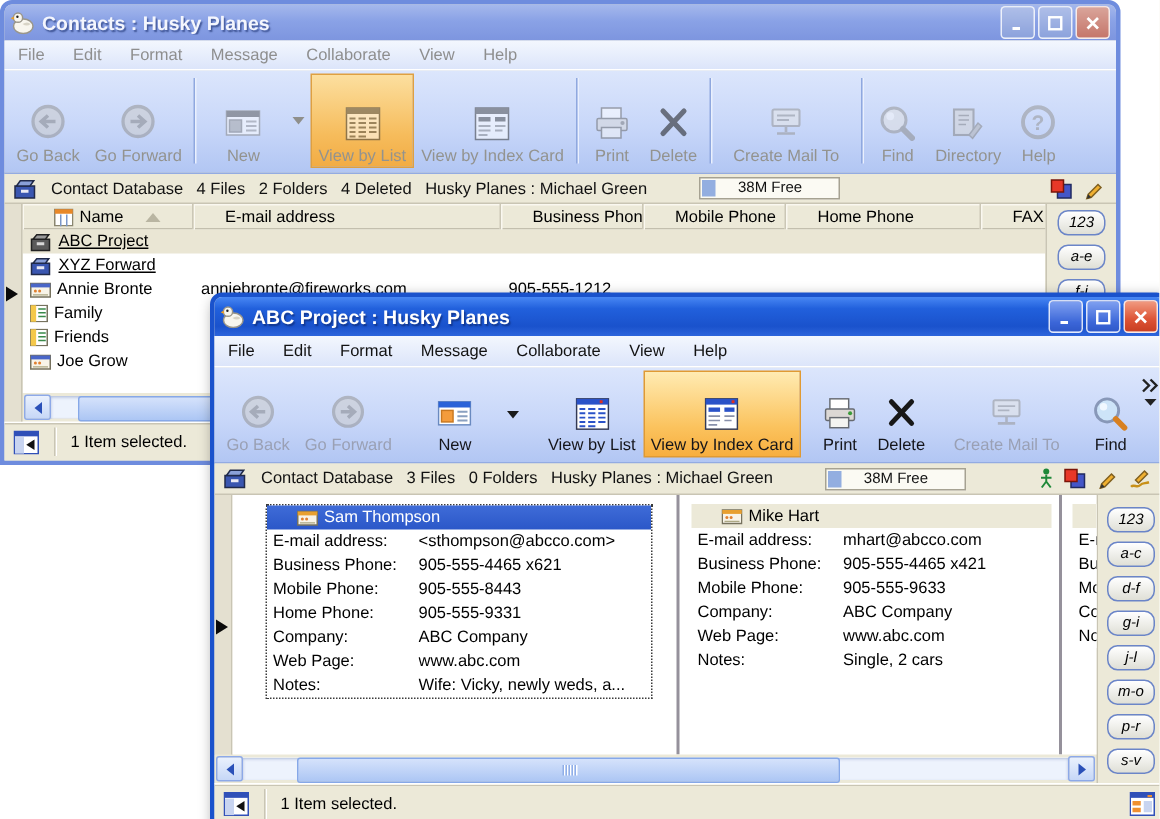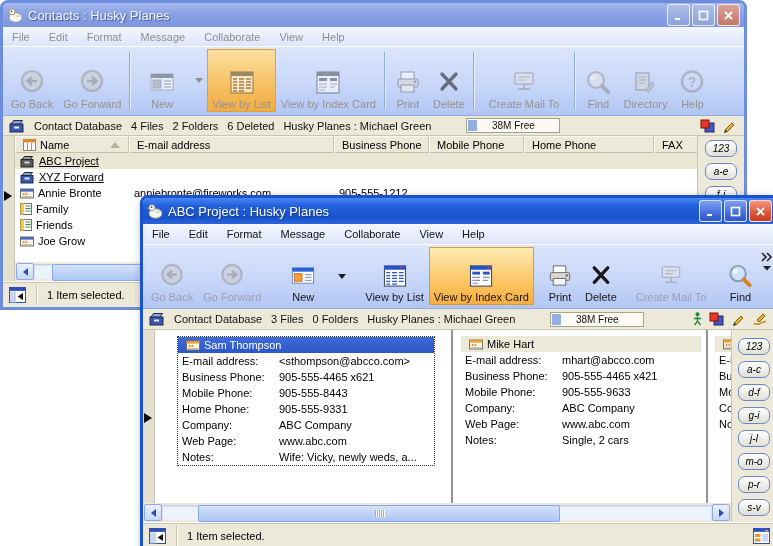--- a/index.html
+++ b/index.html
@@ -4,21 +4,21 @@
 <style>
   html,body{margin:0;padding:0;background:#fff;}
   #canvas{position:relative;width:773px;height:546px;overflow:hidden;font-family:"Liberation Sans",sans-serif;background:#fff;}
   .window{position:absolute;display:flex;flex-direction:column;border-radius:8px 8px 0 0;}
   .win-back{left:0;top:0;width:741px;height:304px;border:3px solid #6E8CDE;border-radius:8px 8px 0 0;background:#ECE9D8;}
   .win-front{left:140px;top:195px;width:633px;height:351px;border:3px solid #1A52CC;background:#ECE9D8;box-shadow:3px 4px 10px rgba(0,0,0,.45);z-index:5;}
   
   .titlebar{display:flex;align-items:center;gap:5px;padding:0 4px;flex:0 0 auto;border-radius:5px 5px 0 0;}
   .win-back .titlebar{height:24px;background:linear-gradient(180deg,#A5B8EC 0%,#8AA2E6 45%,#7D95DF 100%);color:#F4F6FD;}
   .win-front .titlebar{height:26px;background:linear-gradient(180deg,#4887F4 0%,#2160DC 30%,#1A52CC 75%,#2D65DC 100%);color:#fff;}
-  .title-text{font-size:13px;font-weight:normal;flex:1;text-shadow:1px 1px 1px rgba(10,30,90,.55);white-space:nowrap;overflow:hidden;}
+  .title-text{font-size:13px;font-weight:bold;flex:1;text-shadow:1px 1px 1px rgba(10,30,90,.55);white-space:nowrap;overflow:hidden;}
   .winbtns{display:flex;gap:2px;}
   .wbtn{width:21px;height:20px;border-radius:3px;border:1px solid rgba(255,255,255,.8);display:flex;align-items:center;justify-content:center;}
   .win-front .b-min,.win-front .b-max{background:linear-gradient(180deg,#7FA0F0,#3B66D8 70%,#2F58C8);}
   .win-front .b-close{background:linear-gradient(180deg,#F09A80,#DD5335 60%,#C83E22);}
   .win-back .b-min,.win-back .b-max{background:linear-gradient(180deg,#AEBEE8,#8CA2DC);}
   .win-back .b-close{background:linear-gradient(180deg,#D9A49A,#C5766A);}
   
   .menubar{display:flex;gap:19px;align-items:center;padding:0 9px;font-size:11px;flex:0 0 auto;border-bottom:1px solid #fff;}
   .win-back .menubar{height:19px;background:linear-gradient(#F3F7FE,#DCE5FA);color:#8E8E8E;}
   .win-front .menubar{height:20px;background:linear-gradient(#F3F7FE,#DCE5FA);color:#121212;}
@@ -48,37 +48,37 @@
   .info-right{margin-left:auto;display:flex;align-items:center;gap:7px;padding-right:2px;}
   
   .mainrow{flex:1;display:flex;min-height:0;}
   .leftcol{flex:1;display:flex;flex-direction:column;min-width:0;}
   .lmargin{width:11px;background:#E4E0D0;border-right:1px solid #C9C5B4;position:relative;flex:0 0 auto;}
   .rowmarker{position:absolute;left:1px;width:0;height:0;border-left:8px solid #0a0a0a;border-top:5px solid transparent;border-bottom:5px solid transparent;}
   .listwrap{flex:1;display:flex;min-height:0;}
   .listmain{flex:1;display:flex;flex-direction:column;background:#fff;min-width:0;}
   .cols{display:grid;grid-template-columns:114px 205px 95px 95px 130px 1fr;}
   .lheader{background:#ECE9D8;flex:0 0 auple;height:17px;flex:0 0 auto;}
-  .hcell{display:flex;align-items:center;gap:4px;padding:0 8px;font-size:11px;border-right:1px solid #CBC7B6;box-shadow:inset 1px 1px 0 #FAF8F0, inset 0 -1px 0 #C3BFAE;white-space:nowrap;overflow:hidden;}
+  .hcell{display:flex;align-items:center;gap:4px;padding:0 21px;font-size:11px;border-right:1px solid #CBC7B6;box-shadow:inset 1px 1px 0 #FAF8F0, inset 0 -1px 0 #C3BFAE;white-space:nowrap;overflow:hidden;}
   .sortasc{width:0;height:0;border-left:5px solid transparent;border-right:5px solid transparent;border-bottom:6px solid #B9B5A2;margin-left:auto;}
   .lrow{height:16px;align-items:center;font-size:11px;color:#000;flex:0 0 auto;}
   .lrow.selected{background:#EAE6D4;}
   .lcell{display:flex;align-items:center;gap:4px;padding:0 5px;white-space:nowrap;overflow:hidden;}
   .proj{text-decoration:underline;}
   .listfill{flex:1;background:#fff;}
   .tabstrip{background:#ECE9D8;border-left:1px solid #C9C5B4;display:flex;flex-direction:column;align-items:center;gap:6px;flex:0 0 auto;}
   .win-back .tabstrip{width:46px;padding-top:4px;}
   .win-front .tabstrip{width:44px;padding-top:8px;}
   .atab{width:30px;height:15px;border:1px solid #6B85C8;border-radius:7px;background:linear-gradient(#ffffff,#DFDFD6);font-size:10px;display:flex;align-items:center;justify-content:center;color:#000;flex:0 0 auto;font-style:italic;}
   
   .cardsarea{flex:1;position:relative;background:#fff;overflow:hidden;}
   .vdiv{position:absolute;top:0;bottom:0;width:2px;background:#95919B;}
   .card{position:absolute;top:6px;background:#fff;}
   .card-sel{border:1px dotted #3a3a3a;}
-  .chead{height:16px;display:flex;align-items:center;gap:4px;padding:0 8px;font-size:11px;white-space:nowrap;overflow:hidden;}
+  .chead{height:16px;display:flex;align-items:center;gap:4px;padding:0 20px;font-size:11px;white-space:nowrap;overflow:hidden;}
   .chead-sel{background:linear-gradient(#3F6CD8,#2B57C8);color:#fff;}
   .chead-norm{background:#ECE9D8;color:#000;}
   .frow{display:flex;height:16px;align-items:center;font-size:11px;padding:0 0 0 4px;white-space:nowrap;overflow:hidden;}
   .flabel{width:97px;flex:0 0 auto;}
   .fvalue{flex:1;overflow:hidden;white-space:nowrap;}
   
   .hscroll{height:17px;background:#ECE9D8;display:flex;align-items:center;padding:1px;gap:0;flex:0 0 auto;}
   .sbtn{width:16px;height:15px;background:linear-gradient(#EAF1FD,#C6D7F7);border:1px solid #8DA9E8;border-radius:2px;display:flex;align-items:center;justify-content:center;flex:0 0 auto;}
   .tri-l{width:0;height:0;border-top:4px solid transparent;border-bottom:4px solid transparent;border-right:5px solid #2A50B8;}
   .tri-r{width:0;height:0;border-top:4px solid transparent;border-bottom:4px solid transparent;border-left:5px solid #2A50B8;}
@@ -263,21 +263,21 @@
       <span>
           <svg width="16" height="14" viewBox="0 0 16 14">
             <rect x="1" y="5" width="13" height="8" fill="#3A56B0" stroke="#202a4a"></rect>
             <path d="M2 5 l2.5 -3.5 h9 l-2.5 3.5z" fill="#8AA0D8" stroke="#202a4a"></path>
             <rect x="5" y="7.5" width="5" height="2" fill="#EAEAF4"></rect>
           </svg>
         </span>
       <span>Contact Database</span>
       <span>4 Files</span>
       <span>2 Folders</span>
-      <span>6 Deleted</span>
+      <span>4 Deleted</span>
       <span>Husky Planes : Michael Green</span>
       <span class="progress"><span class="fill"></span><span class="ptext">38M Free</span></span>
       <span class="info-right">
         <span>
             <svg width="15" height="14" viewBox="0 0 15 14">
               <rect x="5" y="4" width="9" height="9" fill="#4456C8" stroke="#202a60"></rect>
               <rect x="1" y="1" width="8" height="8" fill="#E83828" stroke="#7a1408"></rect>
             </svg>
           </span>
         <span>

